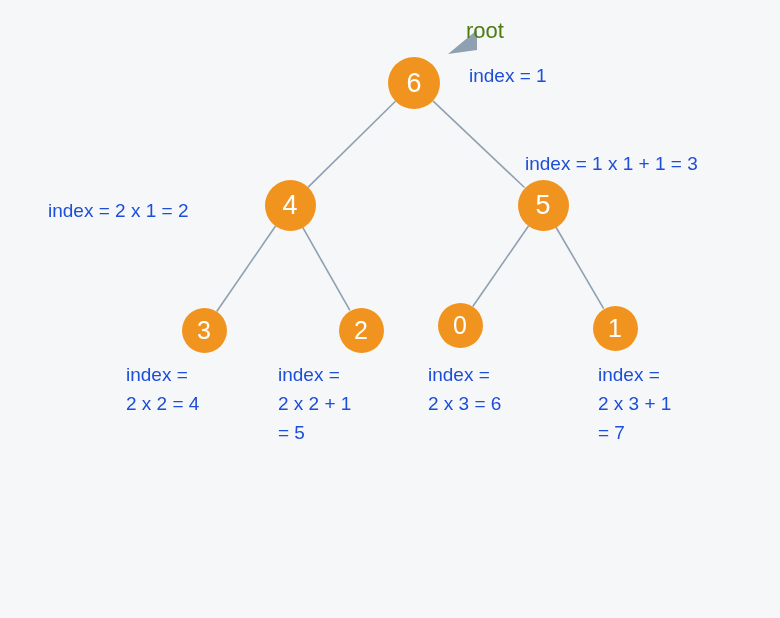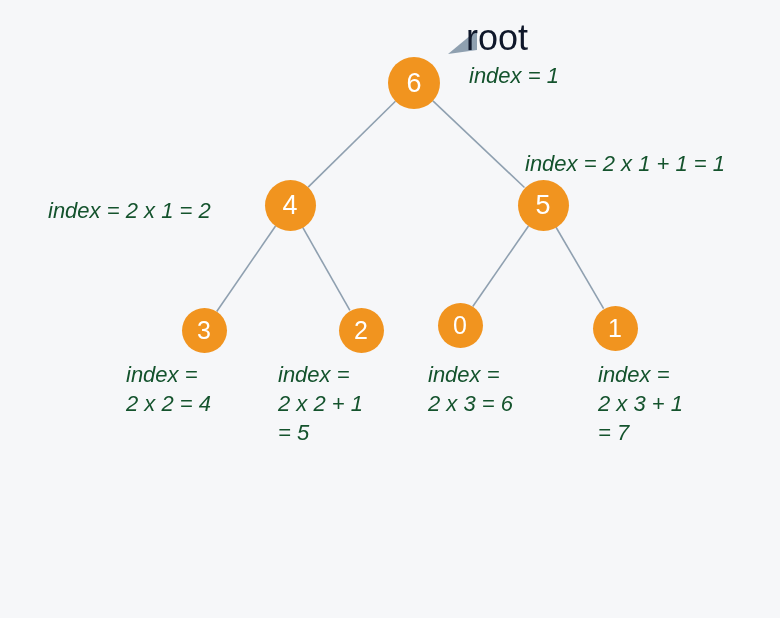--- a/index.html
+++ b/index.html
@@ -40,33 +40,32 @@
     line-height: 1;
     z-index: 3;
     letter-spacing: 0;
   }
   .node.lvl0 { width: 52px; height: 52px; font-size: 27px; }
   .node.lvl1 { width: 51px; height: 51px; font-size: 27px; }
   .node.lvl2 { width: 45px; height: 45px; font-size: 25px; }
 
   .idx-label {
     position: absolute;
-    color: #14532d;
-    font-size: 22px;
+    color: #1d4ed8;
+    font-size: 19px;
     line-height: 29px;
     white-space: pre-line;
     z-index: 2;
-    font-style: italic;
   }
   .idx-label.nowrap { white-space: nowrap; }
 
   #root-label {
     position: absolute;
-    color: #0f172a;
-    font-size: 36px;
+    color: #4d7c0f;
+    font-size: 22px;
     line-height: 1;
     z-index: 4;
   }
   #root-arrow {
     position: absolute;
     z-index: 4;
   }
 
   
   #array-area {
@@ -97,21 +96,21 @@
       <div class="node lvl1" style="left: 517.5px; top: 179.5px; width: 51px; height: 51px;">5</div>
       <div class="node lvl2" style="left: 181.5px; top: 307.5px; width: 45px; height: 45px;">3</div>
       <div class="node lvl2" style="left: 338.5px; top: 307.5px; width: 45px; height: 45px;">2</div>
       <div class="node lvl2" style="left: 437.5px; top: 302.5px; width: 45px; height: 45px;">0</div>
       <div class="node lvl2" style="left: 592.5px; top: 305.5px; width: 45px; height: 45px;">1</div>
     </div>
 
   <div id="label-layer">
       <div class="idx-label nowrap" style="left: 469px; top: 61px;">index = 1</div>
       <div class="idx-label nowrap" style="left: 48px; top: 196px;">index = 2 x 1 = 2</div>
-      <div class="idx-label nowrap" style="left: 525px; top: 149px;">index = 2 x 1 + 1 = 1</div>
+      <div class="idx-label nowrap" style="left: 525px; top: 149px;">index = 1 x 1 + 1 = 3</div>
       <div class="idx-label" style="left: 126px; top: 360px;">index =
 2 x 2 = 4</div>
       <div class="idx-label" style="left: 278px; top: 360px;">index =
 2 x 2 + 1
 = 5</div>
       <div class="idx-label" style="left: 428px; top: 360px;">index =
 2 x 3 = 6</div>
       <div class="idx-label" style="left: 598px; top: 360px;">index =
 2 x 3 + 1
 = 7</div>

